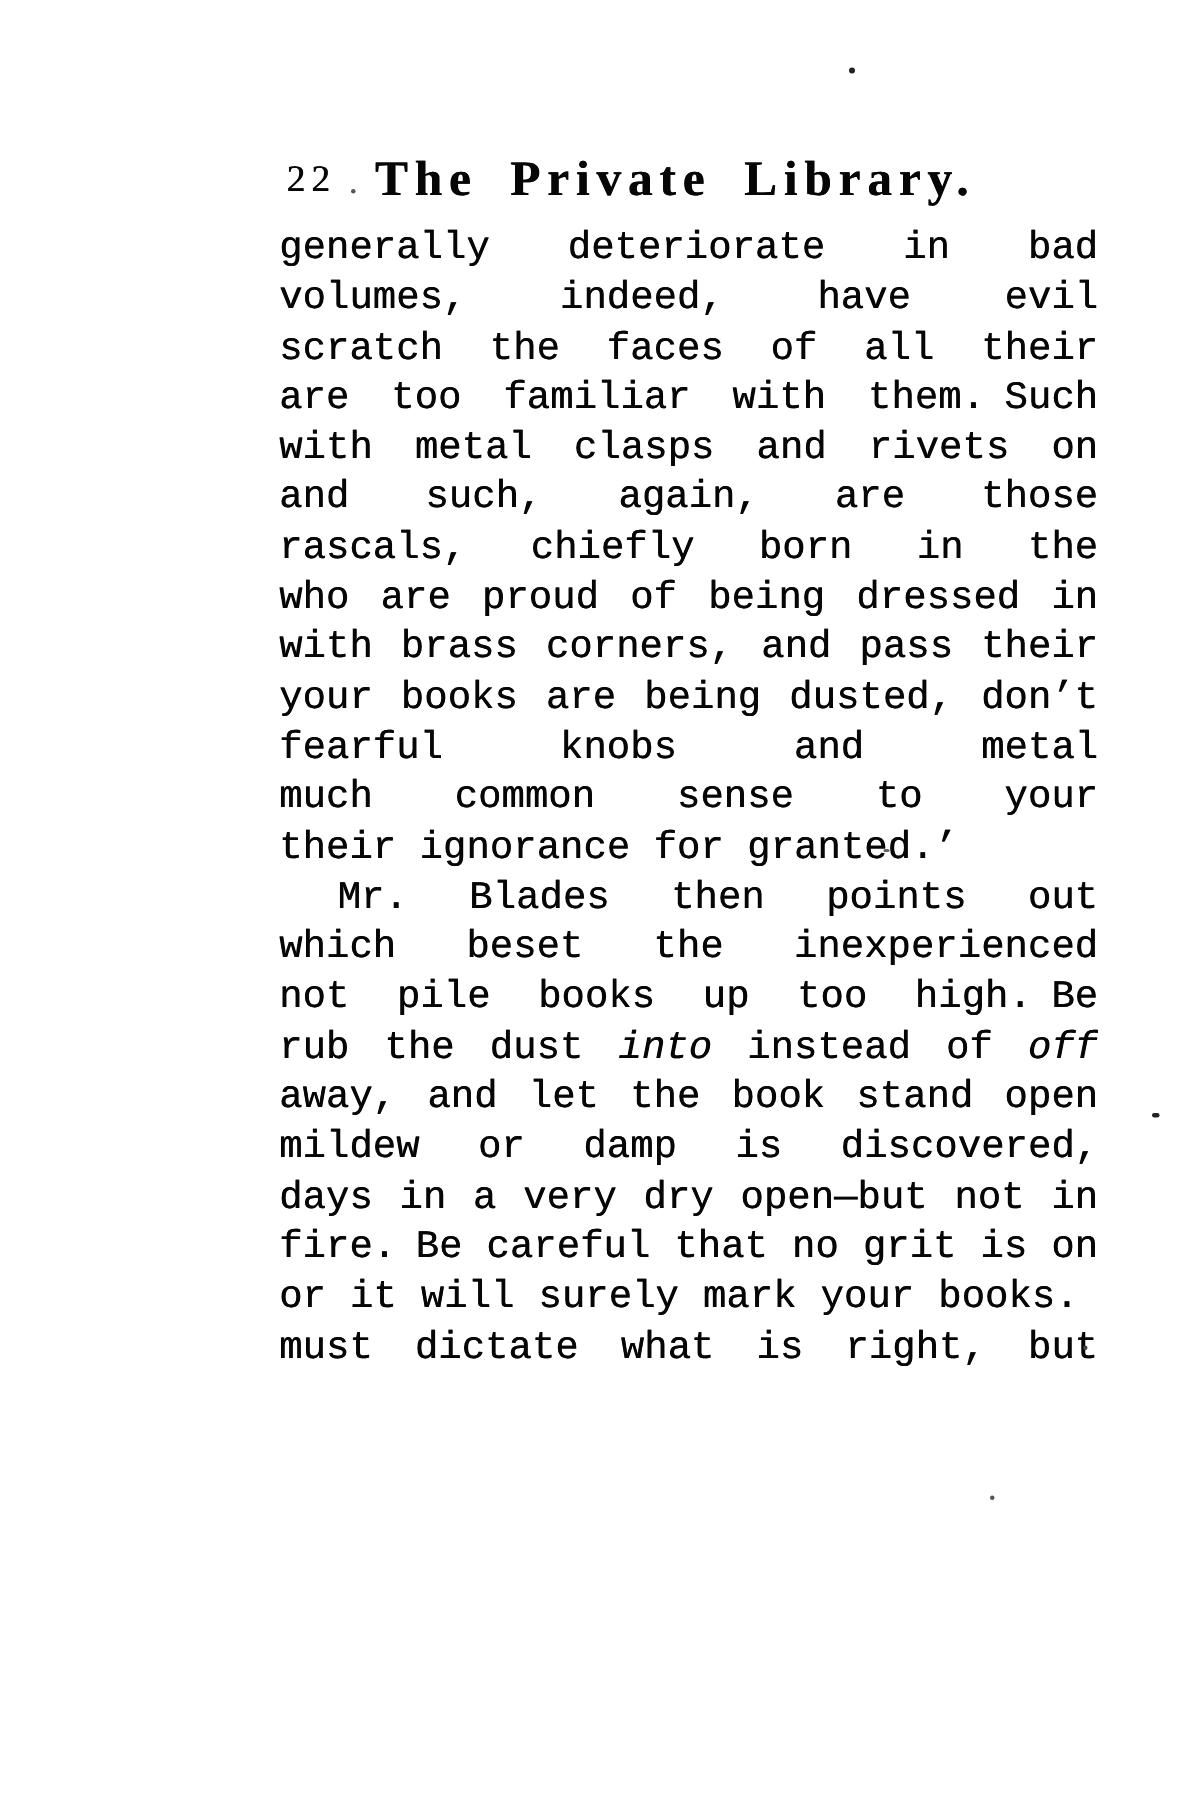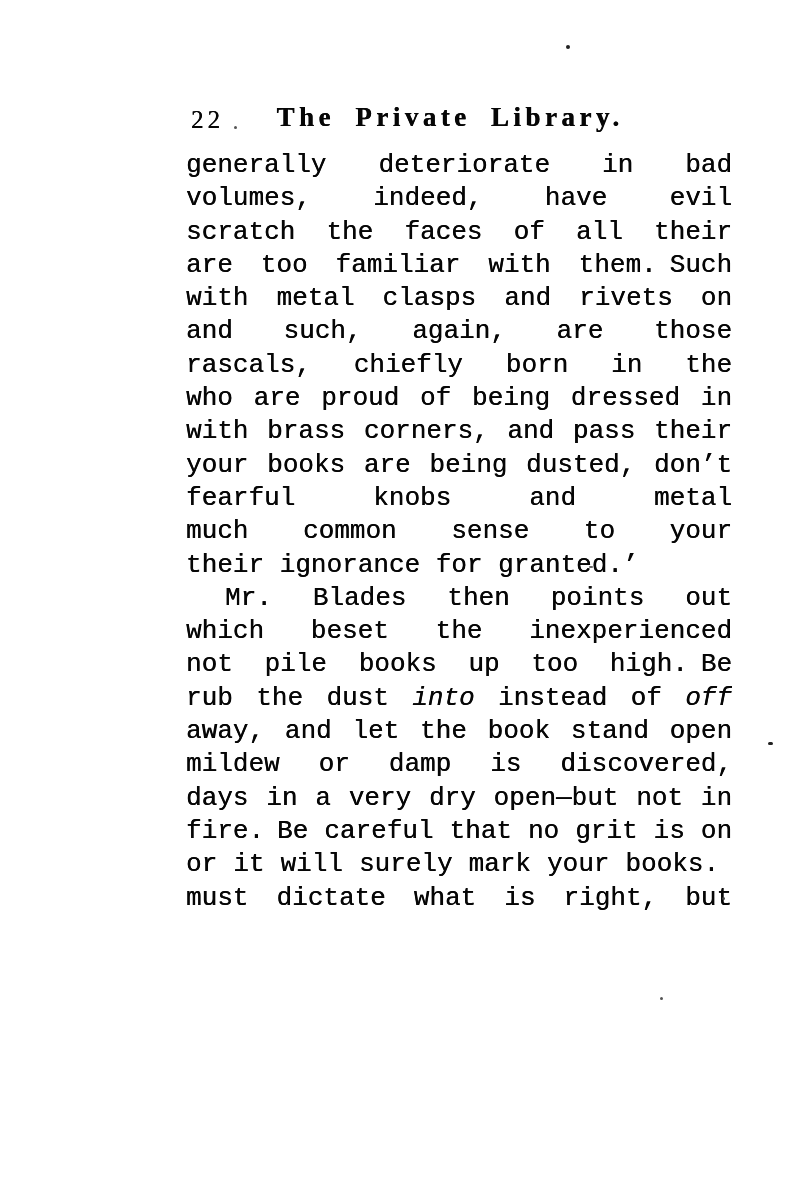--- a/index.html
+++ b/index.html
@@ -30,21 +30,21 @@
     top: 4px;
     font-size: 25px;
     letter-spacing: 4px;
   }
   .title {
     position: absolute;
     left: 0;
     right: 0;
     top: 0;
     text-align: center;
-    font-size: 27px;
+    font-size: 33px;
     font-weight: bold;
     letter-spacing: 4.5px;
     word-spacing: 9px;
     transform: translateX(-9px);
     white-space: nowrap;
   }
   .bodytext {
     position: absolute;
     top: 149px;
     left: 186px;

